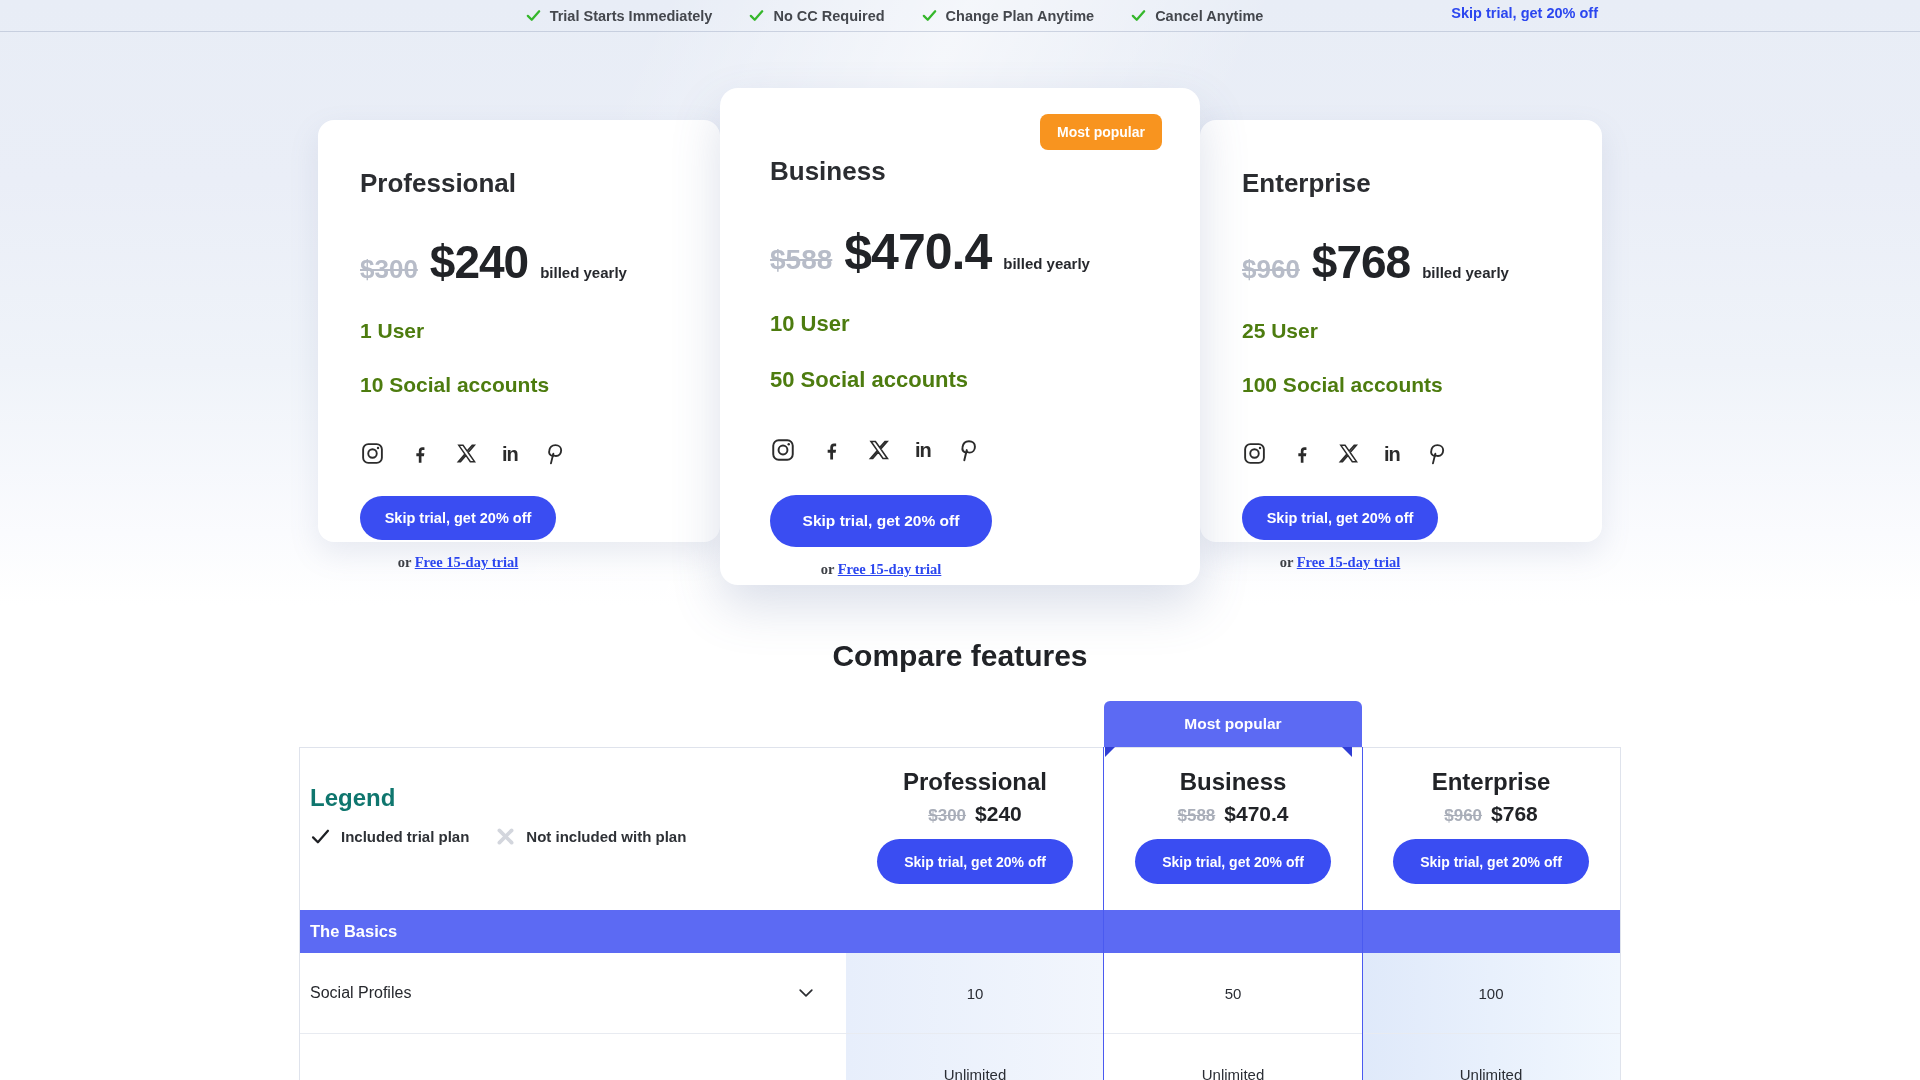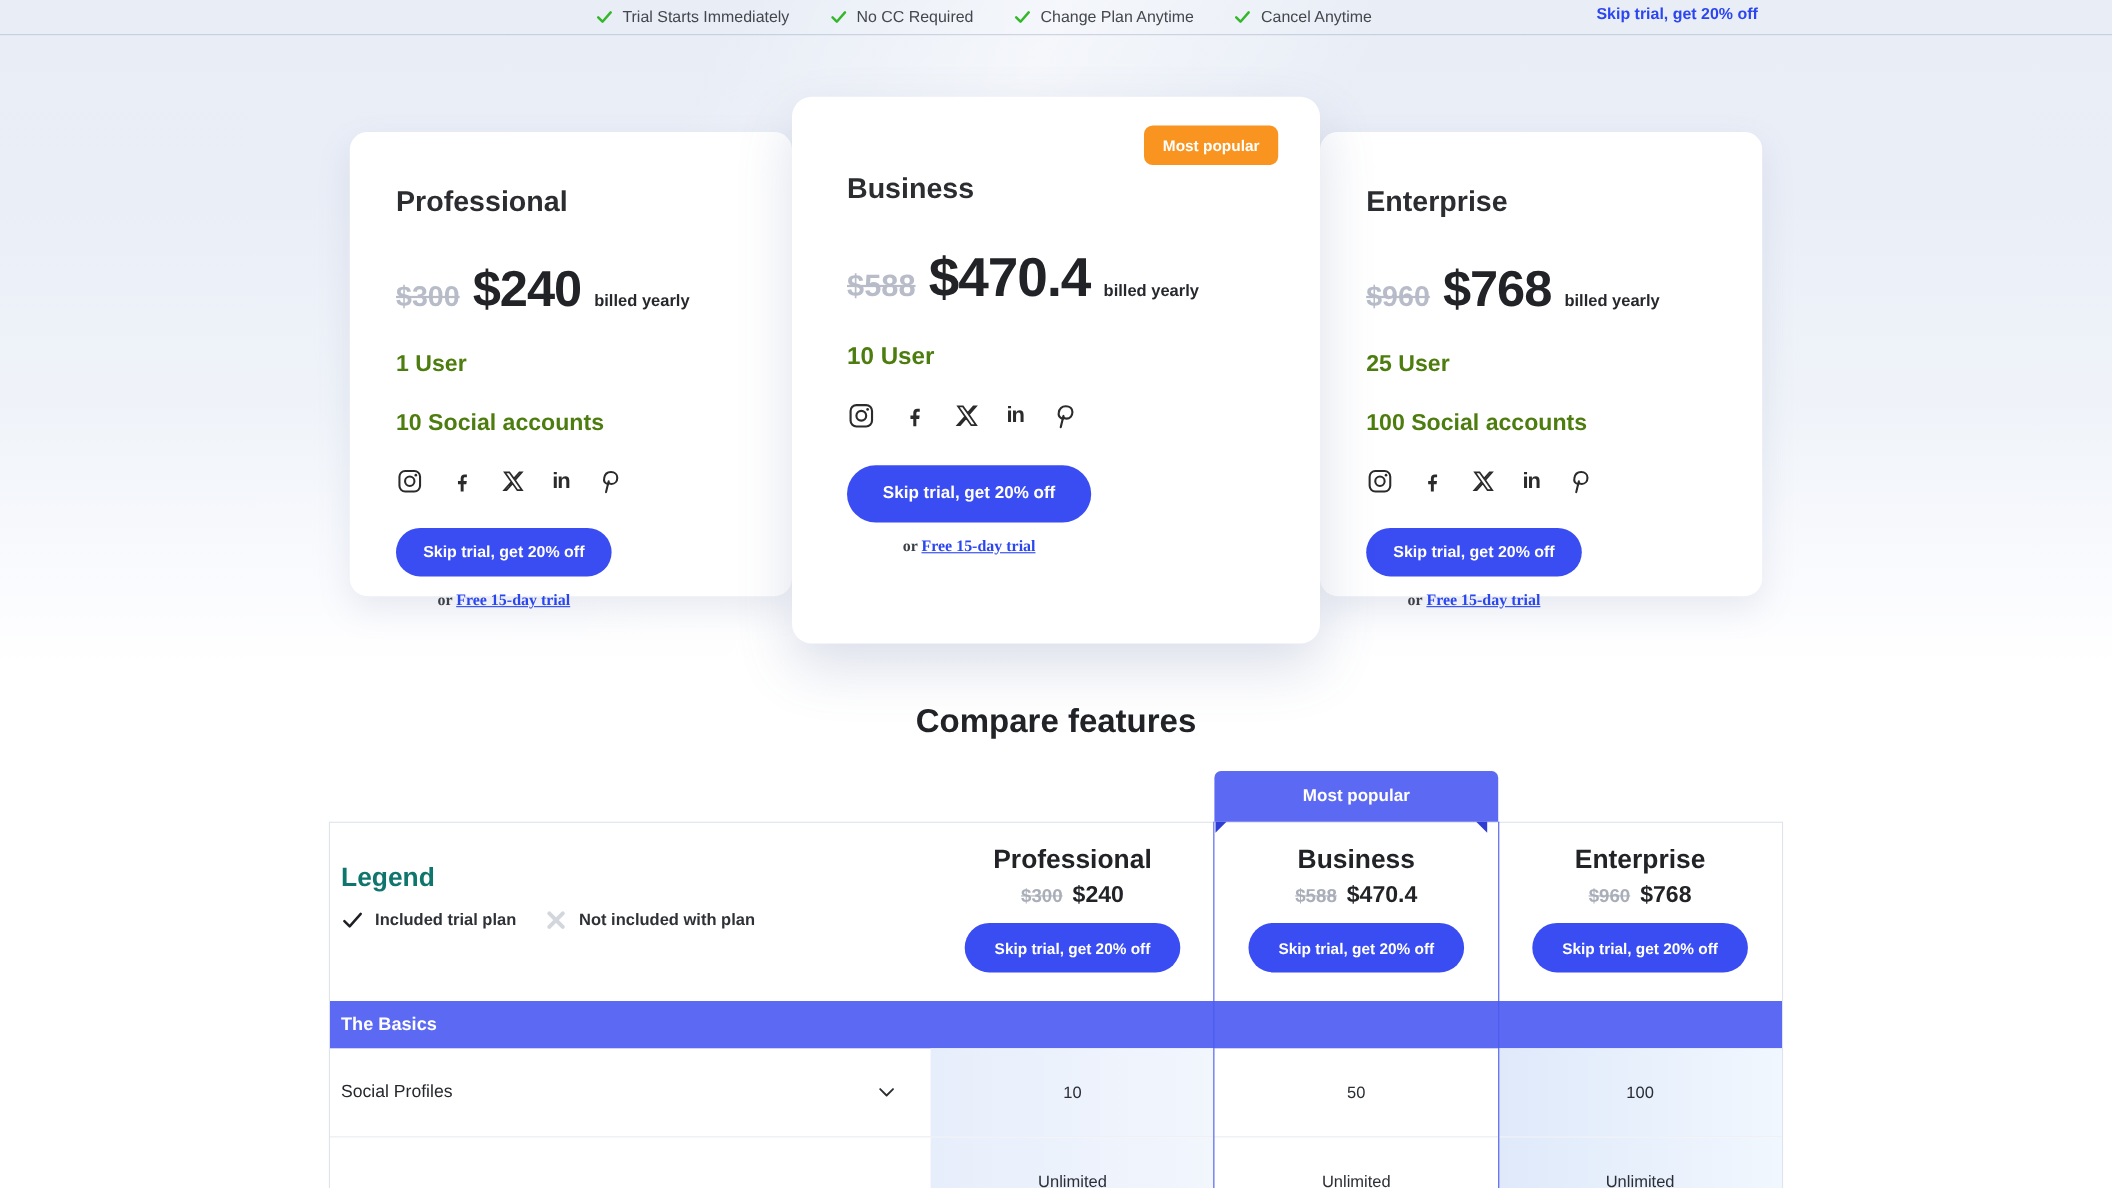--- a/index.html
+++ b/index.html
@@ -9,21 +9,21 @@
   
   .hero { position:relative; height:605px;
     background:linear-gradient(180deg,#e8edf6 0%,#eaeef7 30%,#eff3f9 60%,#fafbfe 88%,#ffffff 100%); }
   .hero::before { content:""; position:absolute; inset:0;
     background:linear-gradient(115deg, rgba(255,255,255,0) 30%, rgba(255,255,255,.55) 44%, rgba(255,255,255,0) 58%);
     pointer-events:none; }
 
   .topbar { position:relative; height:31px; display:flex; align-items:center; justify-content:center;
     box-shadow:0 1px 0 rgba(160,170,195,.45); z-index:5; }
   .benefits { display:flex; gap:36px; transform:translateX(-66px); }
-  .benefit { display:flex; align-items:center; gap:8px; font-size:14.5px; font-weight:400; color:#44474d; }
+  .benefit { display:flex; align-items:center; gap:8px; font-size:14.5px; font-weight:700; color:#44474d; }
   .skip-link { position:absolute; right:322px; top:5px; color:#2b46ef; font-weight:700; font-size:14.5px;
     text-decoration:none; cursor:pointer; }
 
   .cards { position:absolute; top:88px; left:50%; transform:translateX(-50%);
     width:1284px; display:flex; align-items:flex-start; z-index:2; }
   .card { background:#fff; }
   .card.side { width:402px; height:422px; margin-top:32px; border-radius:16px;
     padding:48px 34px 0 42px; box-shadow:0 12px 30px rgba(110,125,165,.14); }
   .card.center { width:480px; height:497px; border-radius:18px; position:relative; z-index:3;
     padding:68px 46px 0 50px; box-shadow:0 22px 50px rgba(80,100,150,.20); }
@@ -34,21 +34,21 @@
   .plan-name { font-size:26px; font-weight:700; color:#2b2d31; }
   .price-row { display:flex; align-items:baseline; gap:12px; margin-top:36px; white-space:nowrap; }
   .old-price { color:#b7bcc8; font-weight:700; font-size:26px; text-decoration:line-through; }
   .price { font-size:46px; font-weight:800; color:#212327; letter-spacing:-1px; }
   .center .old-price { font-size:28px; }
   .center .price { font-size:50px; }
   .billed { font-size:15px; font-weight:600; color:#26282d; }
   .feat { font-size:21px; font-weight:700; margin-top:30px; color:#4d7c0f; }
   .center .feat { font-size:22px; }
 
-  .social-row { display:flex; align-items:center; gap:24px; margin-top:28px; color:#2b2b2b; }
+  .social-row { display:flex; align-items:center; gap:24px; margin-top:44px; color:#2b2b2b; }
   .social-row svg { display:block; }
   .li-glyph { font-weight:800; font-size:20px; letter-spacing:-1px; color:#2b2b2b; line-height:1; }
 
   .cta-wrap { margin-top:30px; width:196px; }
   .center .cta-wrap { width:222px; margin-top:32px; }
   .cta-btn { display:flex; align-items:center; justify-content:center; width:100%; height:44px;
     background:#3a4df2; color:#fff; border:none; border-radius:24px; font-family:inherit;
     font-size:14.5px; font-weight:700; cursor:pointer; }
   .center .cta-btn { height:52px; border-radius:27px; font-size:15.5px; }
   .or-row { text-align:center; margin-top:14px; font-size:14.5px; font-weight:600; color:#3c3f45;font-family:Liberation Serif, serif; }
@@ -169,20 +169,21 @@
 
     <div class="card center">
       <div class="badge">Most popular</div>
       <div class="plan-name">Business</div>
       <div class="price-row">
         <span class="old-price">$588</span>
         <span class="price">$470.4</span>
         <span class="billed">billed yearly</span>
       </div>
       <div class="feat">10 User</div>
+      <div class="feat">50 Social accounts</div>
       <div class="social-row">
         <svg width="26" height="26" viewBox="0 0 24 24" fill="none" stroke="#2b2b2b" stroke-width="1.8">
             <rect x="3" y="3" width="18" height="18" rx="5"></rect>
             <circle cx="12" cy="12" r="4.1"></circle>
             <circle cx="17.3" cy="6.7" r="1.15" fill="#2b2b2b" stroke="none"></circle>
           </svg>
         <svg width="23" height="23" viewBox="0 0 24 24" fill="#2b2b2b">
             <path d="M13.6 21.5v-7.1h2.7l.45-3.1h-3.15V9.2c0-.95.35-1.6 1.7-1.6h1.55V4.8c-.3-.04-1.3-.12-2.3-.12-2.35 0-3.85 1.4-3.85 3.95v2.67H8v3.1h2.7v7.1z"></path>
           </svg>
         <svg width="24" height="24" viewBox="0 0 24 24" fill="none" stroke="#2b2b2b" stroke-width="1.6">

